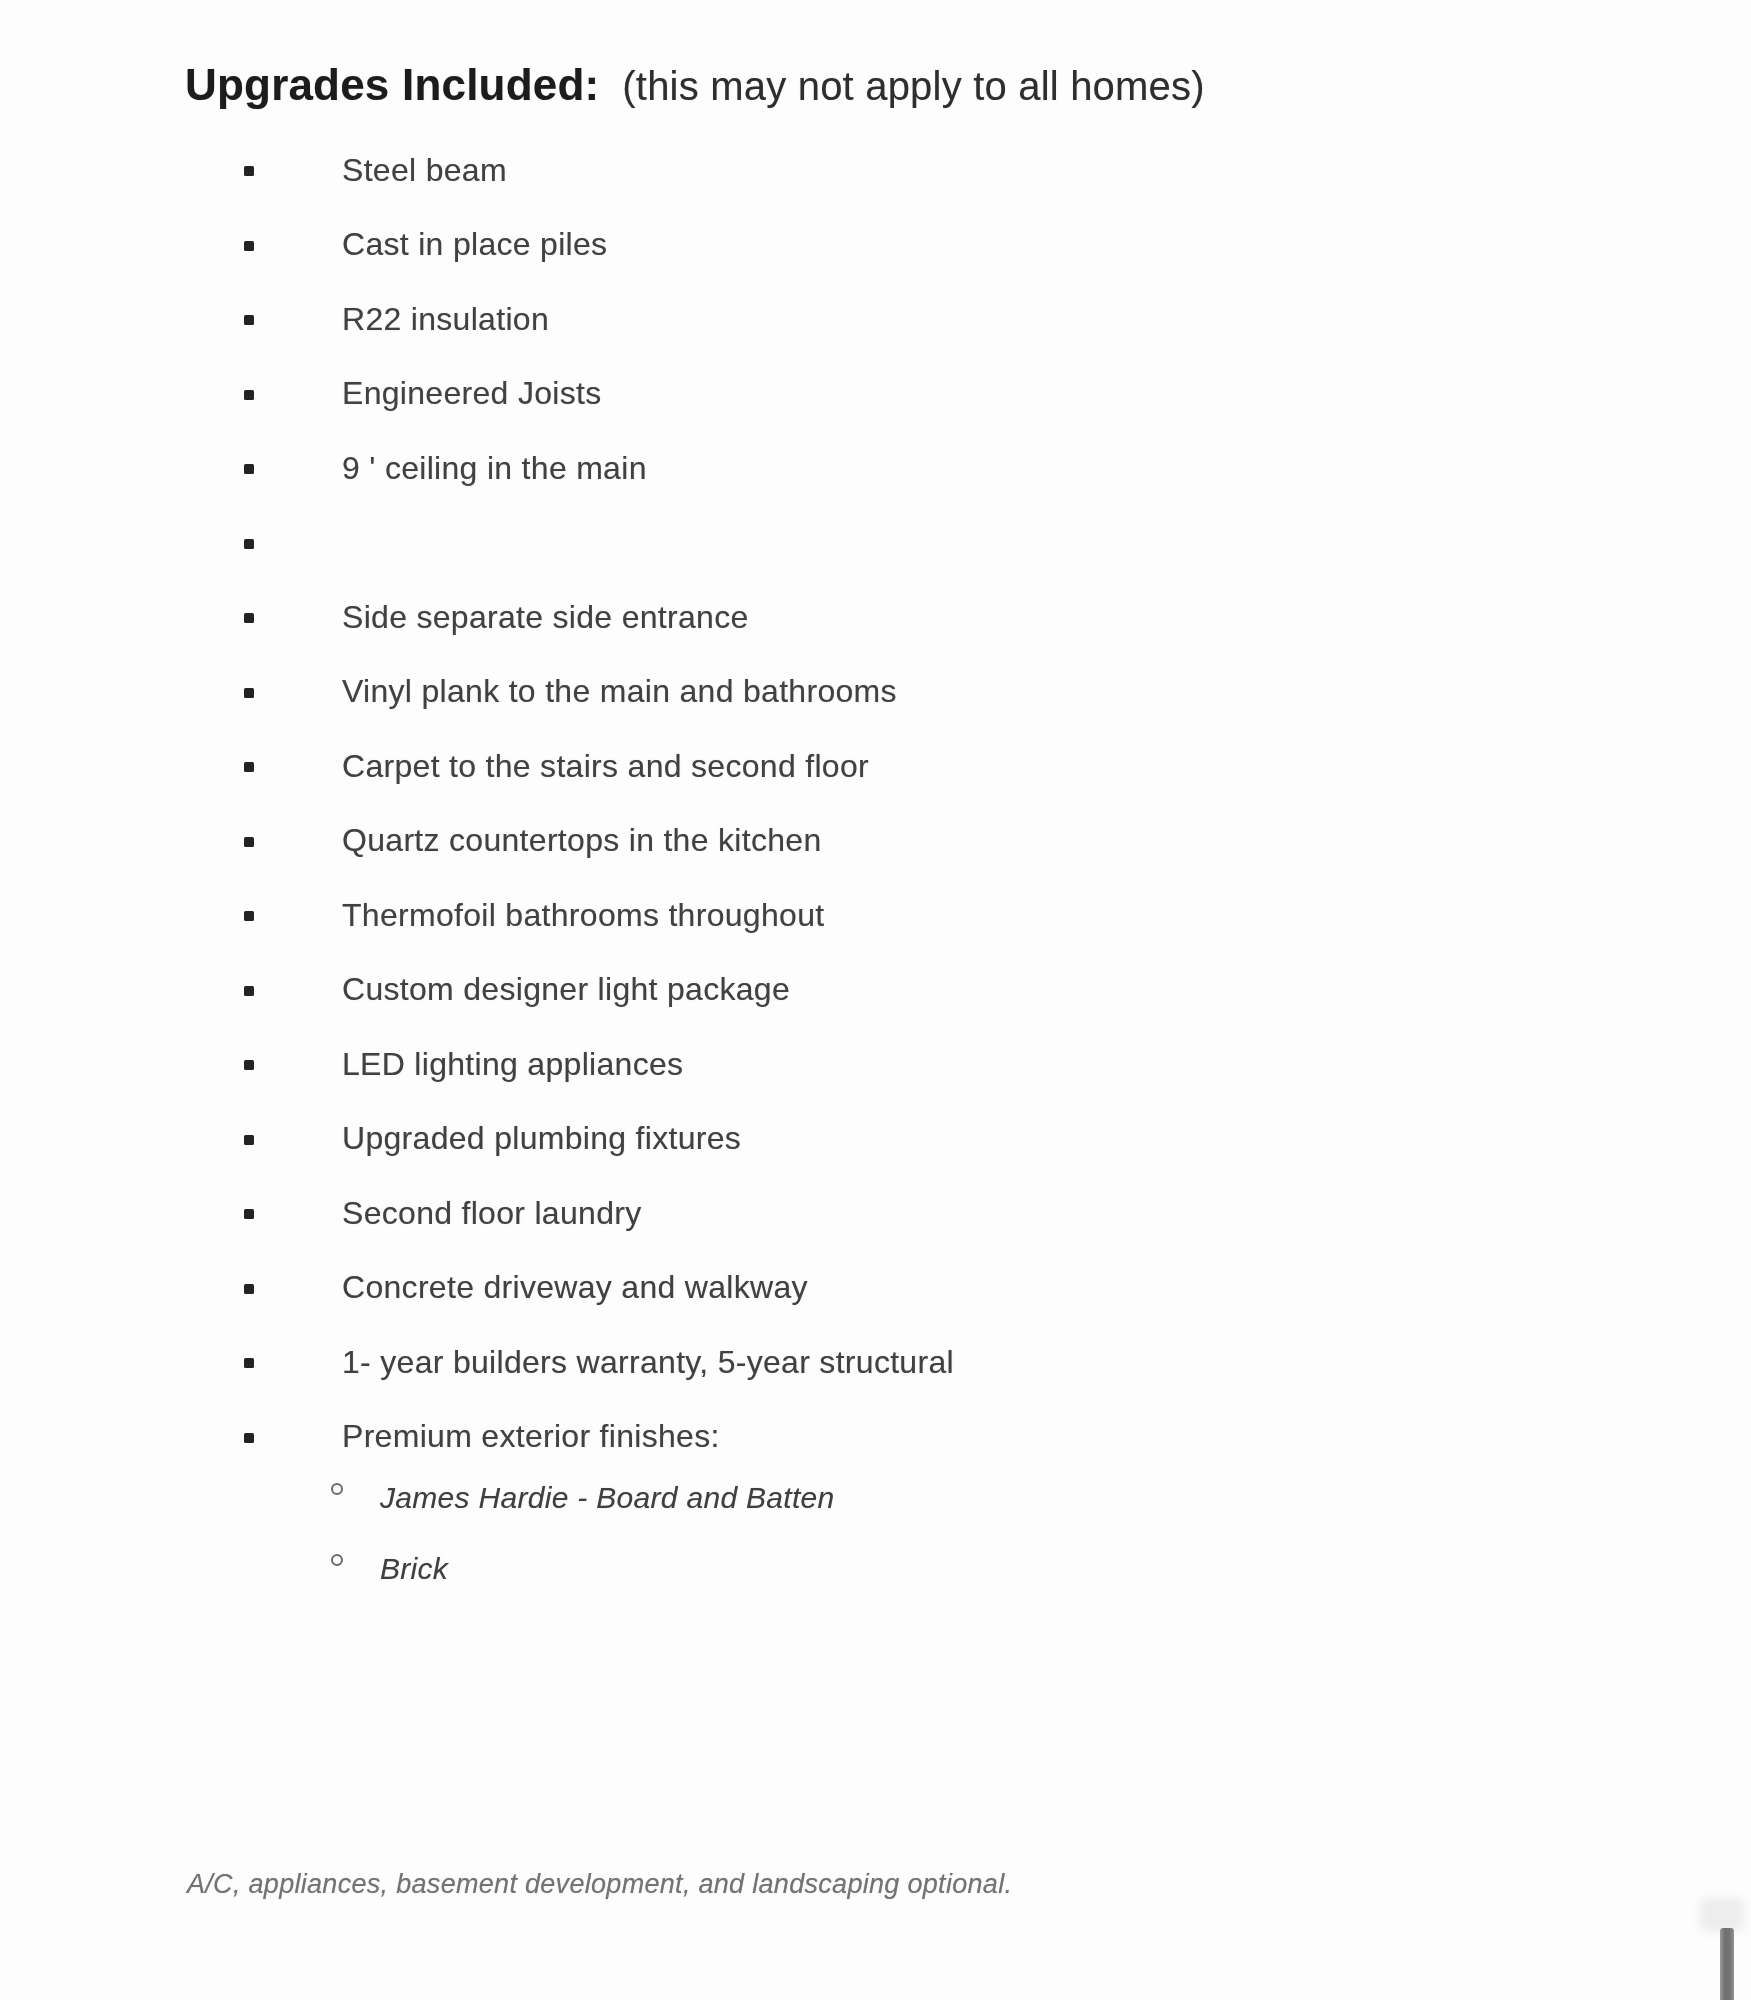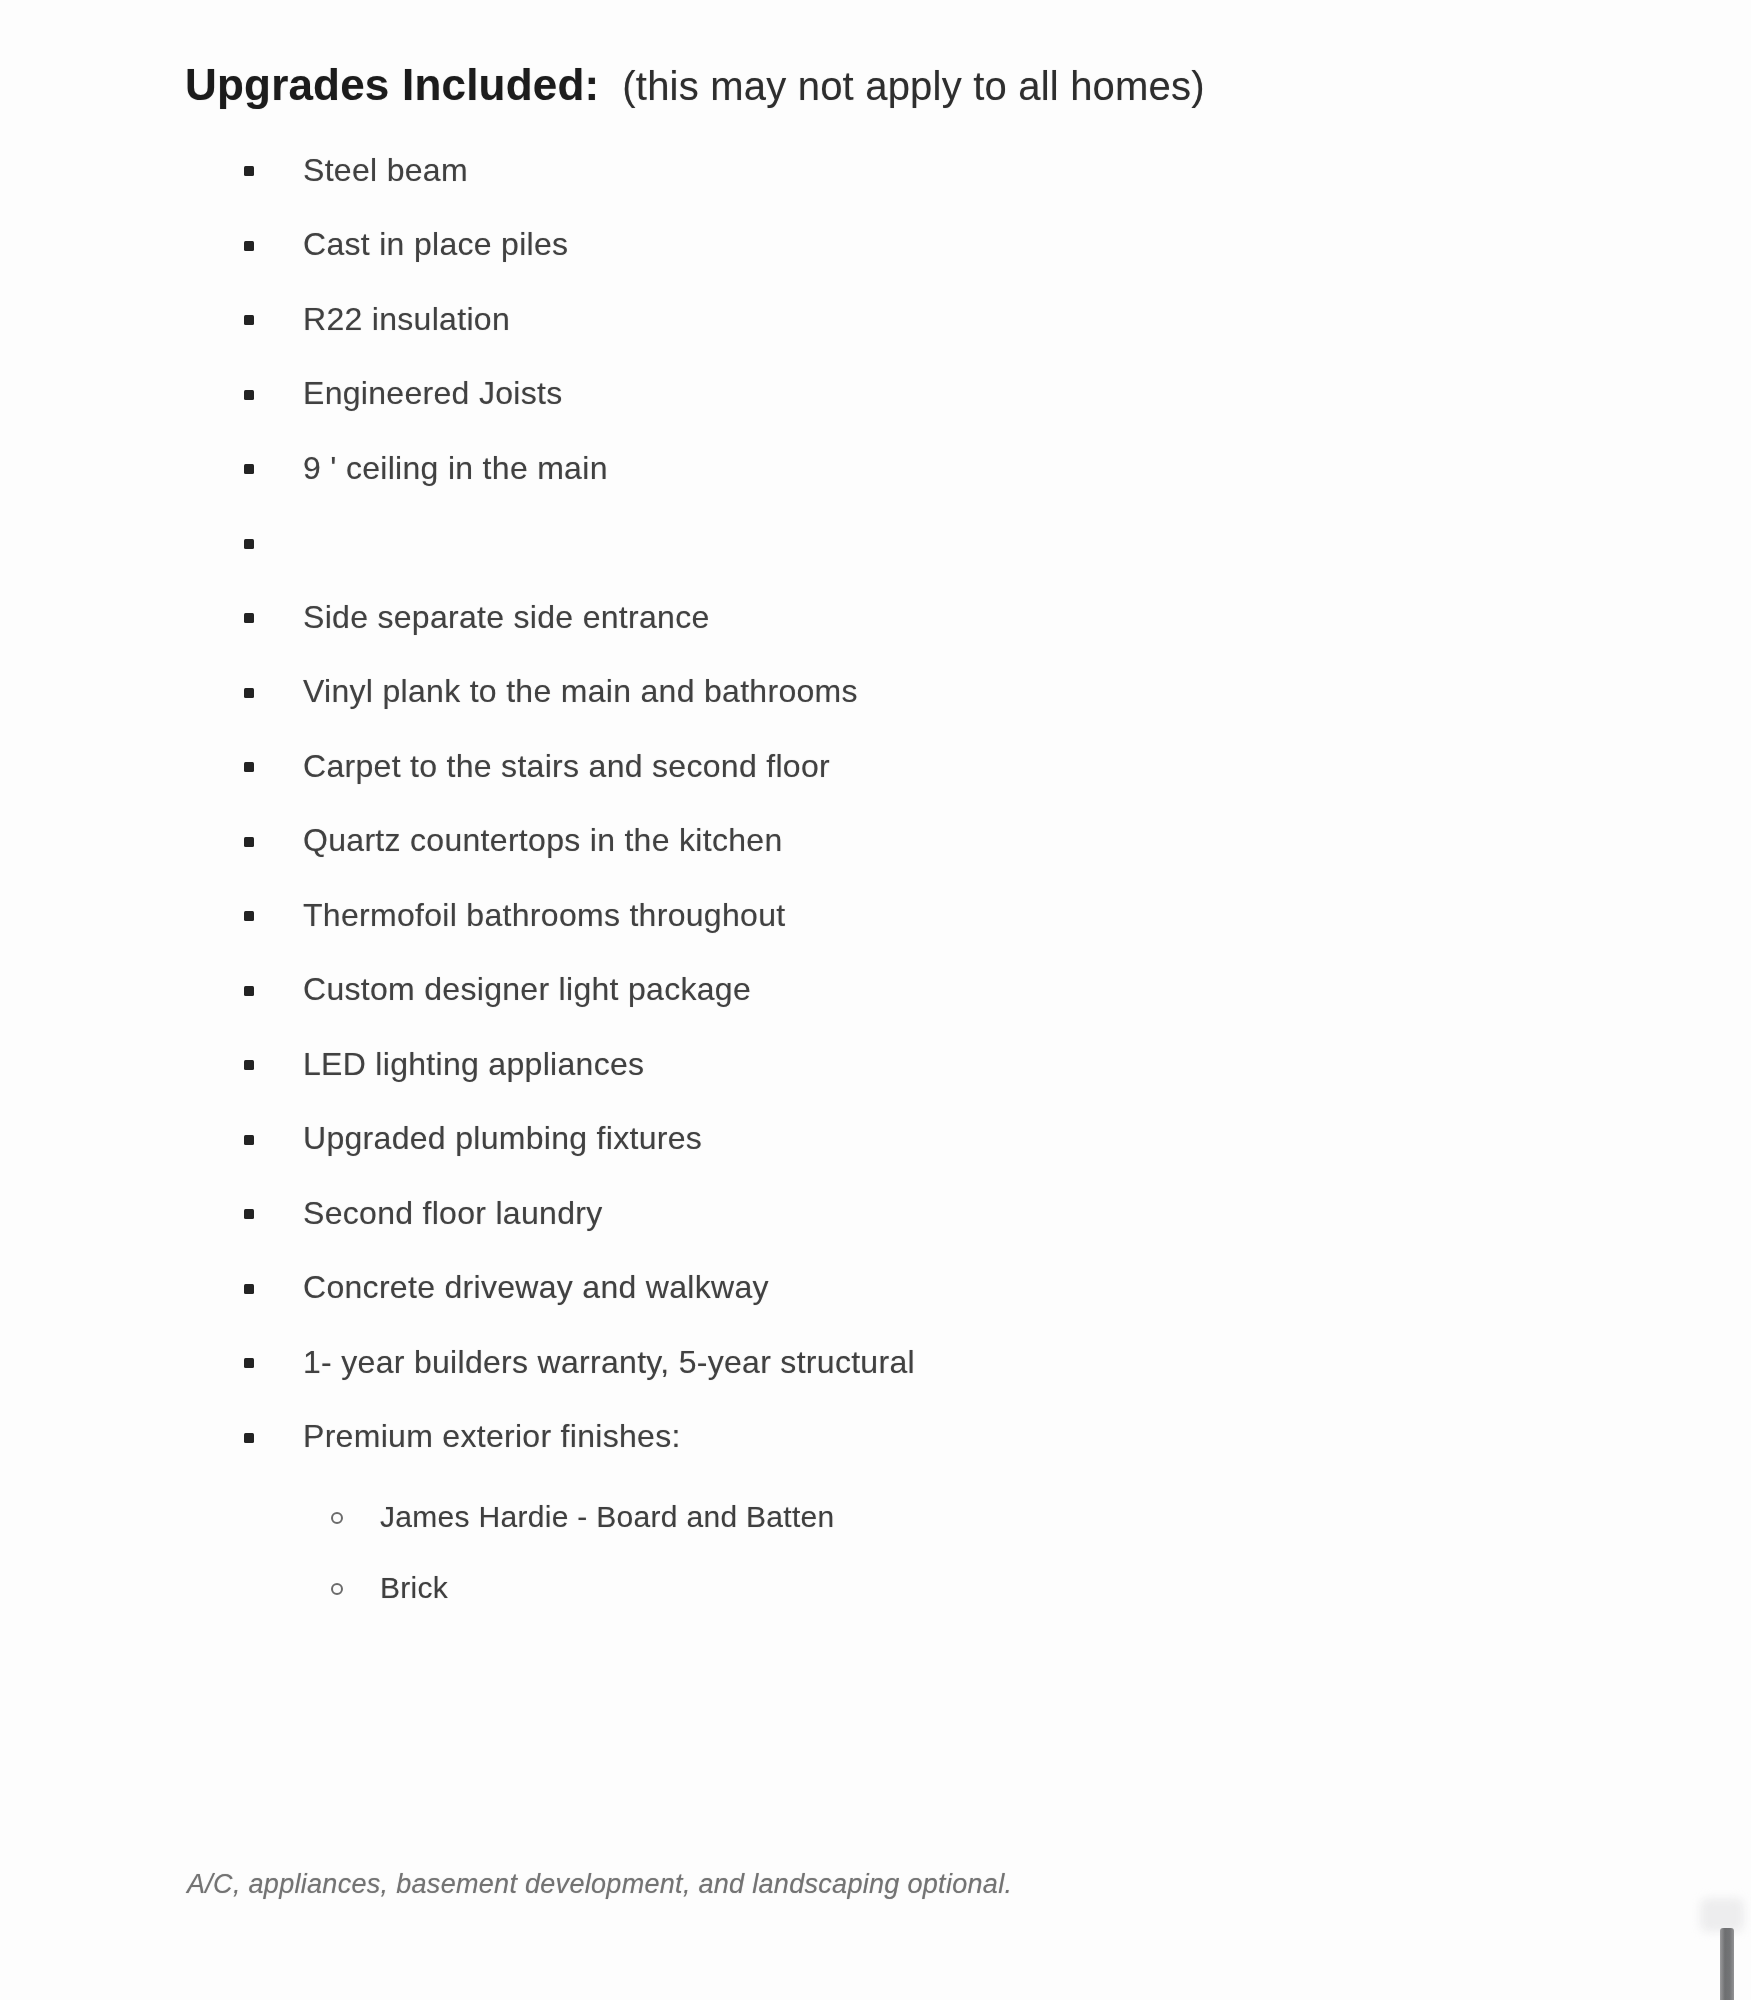--- a/index.html
+++ b/index.html
@@ -41,20 +41,21 @@
     top: 133px;
     left: 0;
     width: 100%;
   }
   ul.main-list > li {
     height: 74.5px;
     display: flex;
     align-items: center;
     padding-left: 244px;
     box-sizing: border-box;
+    gap: 39px;
   }
   .bullet-sq {
     flex: 0 0 auto;
     width: 10px;
     height: 10px;
     background: #232323;
     border-radius: 1.5px;
     margin-right: 49px;
     margin-top: 2px;
   }
@@ -70,23 +71,23 @@
     margin: 0;
     padding: 0;
     position: absolute;
     top: 1481px;
     left: 0;
     width: 100%;
   }
   ul.sub-list > li {
     height: 71px;
     display: flex;
-    align-items: center;
     padding-left: 331px;
     box-sizing: border-box;
+    font-style: italic;
   }
   .bullet-circle {
     flex: 0 0 auto;
     width: 12px;
     height: 12px;
     border: 2.5px solid #6b6b6b;
     border-radius: 50%;
     box-sizing: border-box;
     margin-right: 37px;
     margin-top: 2px;

